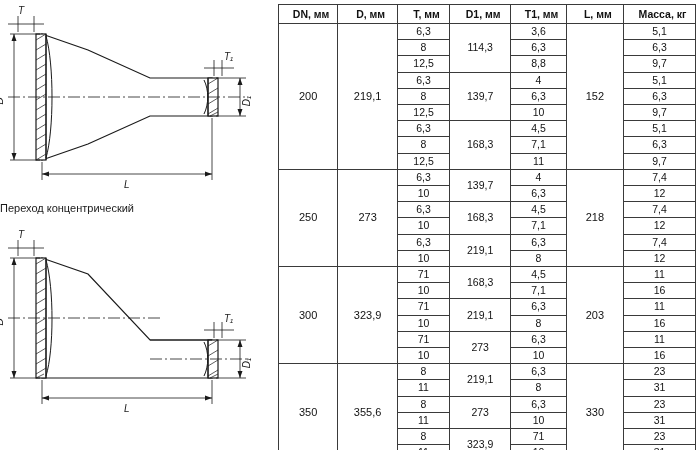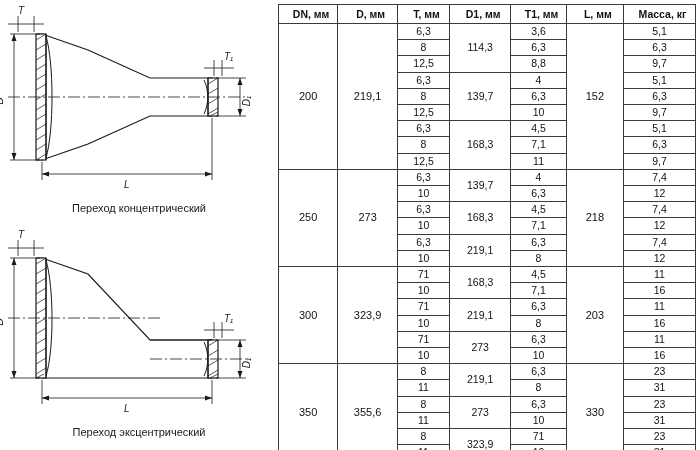--- a/index.html
+++ b/index.html
@@ -29,21 +29,20 @@
   }
   .fig {
     position: absolute;
     left: 0;
     width: 278px;
   }
   .fig-1 { top: 4px; height: 220px; }
   .fig-2 { top: 228px; height: 220px; }
   .fig svg { display: block; }
   .fig-caption {
-    text-align: center;
     font-size: 11px;
     color: #1a1a1a;
     margin-top: 2px;
     font-family: "Liberation Sans", sans-serif;
   }
   
   .table-wrap {
     position: absolute;
     left: 278px;
     top: 4px;
@@ -233,21 +232,20 @@
           <polygon points="212,170 205,167.5 205,172.5" fill="#1a1a1a" stroke="none"></polygon>
         </g>
         <g font-family="Liberation Sans, sans-serif" font-size="10" fill="#1a1a1a" font-style="italic">
           <text x="3" y="94" transform="rotate(-90 3 94)" text-anchor="middle">D</text>
           <text x="18" y="10">T</text>
           <text x="250" y="135" transform="rotate(-90 250 135)" text-anchor="middle">D₁</text>
           <text x="224" y="94">T₁</text>
           <text x="124" y="184">L</text>
         </g>
       </svg>
-      <div class="fig-caption">Переход эксцентрический</div>
     </div>
   </div>
 
   <div class="table-wrap">
     <table class="spec">
       <thead>
         <tr>
           <th class="col-dn">DN, мм</th>
           <th class="col-d">D, мм</th>
           <th class="col-t">T, мм</th>

